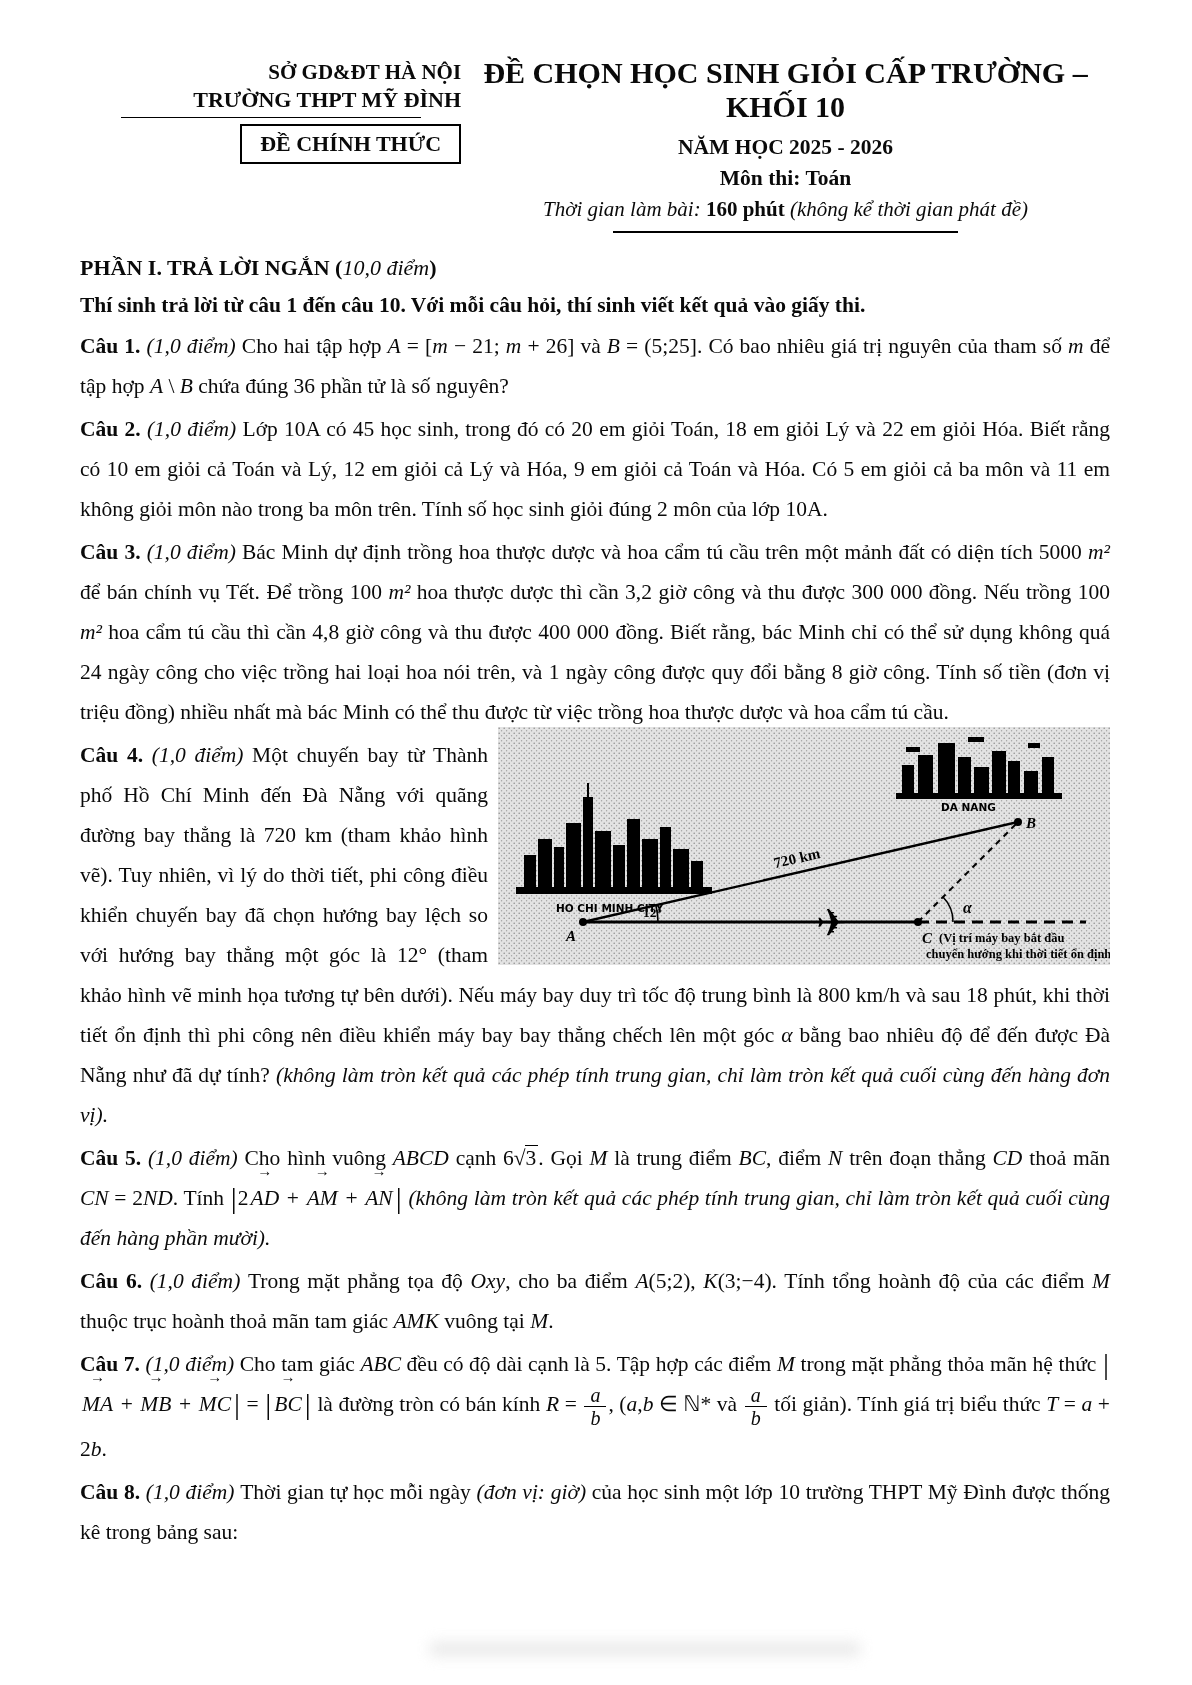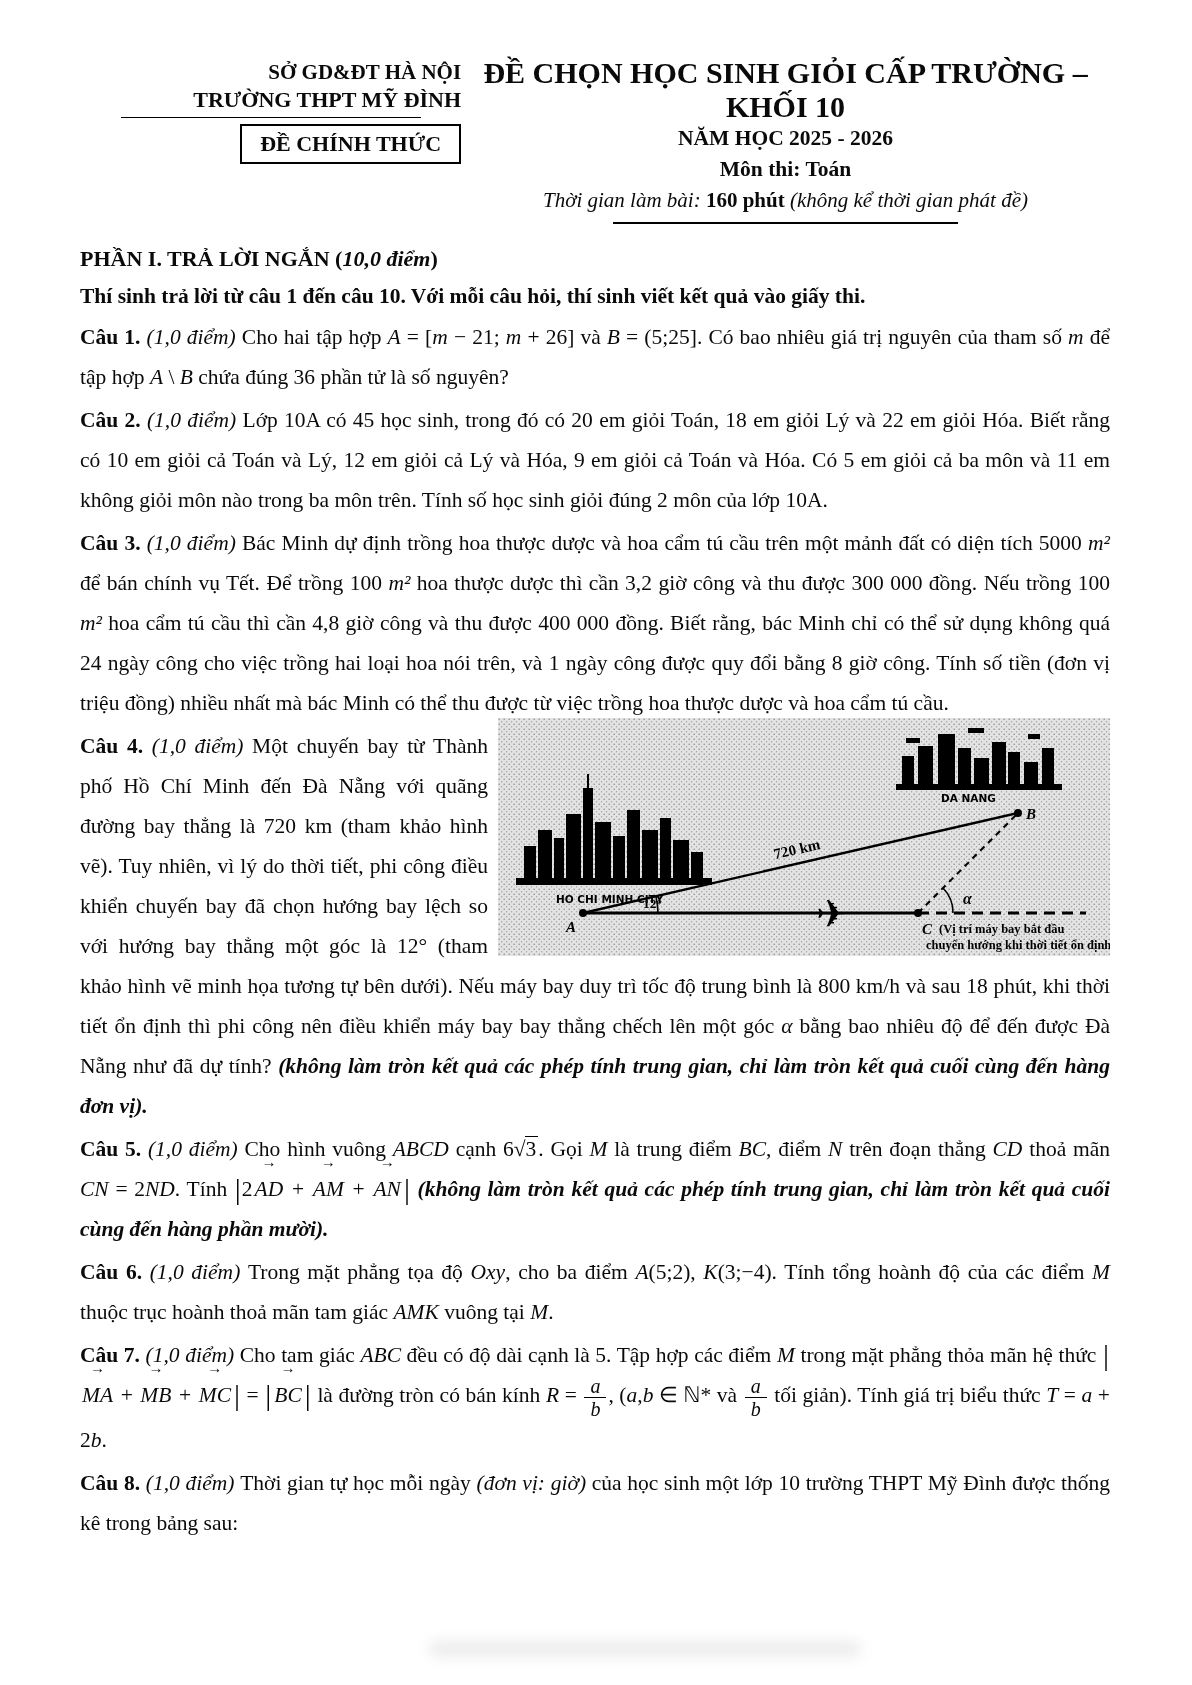--- a/index.html
+++ b/index.html
@@ -11,34 +11,34 @@
   
   .hdr{display:flex}
   .hdr-left{width:37%;text-align:right;padding-top:4px}
   .hdr-right{width:63%;text-align:center}
   .hl1{font-size:21px;font-weight:700}
   .hl2{font-size:22px;font-weight:700;margin-top:2px}
   .hl-underline{width:300px;border-bottom:1.8px solid #000;margin:4px auto 0}
   .hbox{display:inline-block;border:2px solid #000;padding:5px 18px;font-size:22px;font-weight:700;margin-top:6px}
   .hl4{font-style:italic;font-size:19.5px;margin-top:9px}
   .hr1{font-size:30px;font-weight:700}
-  .hr2{font-size:21.5px;font-weight:700;margin-top:2px}
+  .hr2{font-size:21.5px;font-weight:700;margin-top:11px}
   .hr3{font-size:21.5px;font-weight:700;margin-top:6px}
   .hr4{font-size:21px;margin-top:6px}
   .hr4 .ital{font-style:italic}
   .hr4 .bold{font-weight:700}
   .hr-underline{width:345px;border-bottom:2px solid #000;margin:9px auto 0}
   
   .section-h{font-size:22px;margin:22px 0 6px}
   .instruction{font-size:21.5px;font-weight:700;margin:12px 0 8px}
   .q{font-size:21.5px;line-height:40px;text-align:justify;margin:0 0 3px}
   .p-t{}
   .p-b{font-weight:700}
   .p-i{font-style:italic}
-  .p-bi{font-weight:700;font-style:italic}
+  .p-bi{font-weight:400;font-style:italic}
   .p-m{font-style:italic}
   .p-vec{font-style:italic;position:relative;display:inline-block;padding:0 2px}
   .p-vec::after{content:"→";position:absolute;left:0;right:0;top:-13px;font-size:15px;font-style:normal;text-align:center;line-height:13px}
   .p-bar{font-size:30px;vertical-align:-3px;padding:0 1px}
   .p-frac{display:inline-block;vertical-align:middle;text-align:center;font-style:italic;line-height:1.1;font-size:20px;margin:0 2px}
   .p-frac .fn{display:block;border-bottom:1.7px solid #000;padding:0 6px}
   .p-frac .fd{display:block}
   .p-sqrt{border-top:1.7px solid #000;padding:0 2px 0 1px;margin-left:-1px}
   
   .q4wrap::after{content:"";display:block;clear:both}

